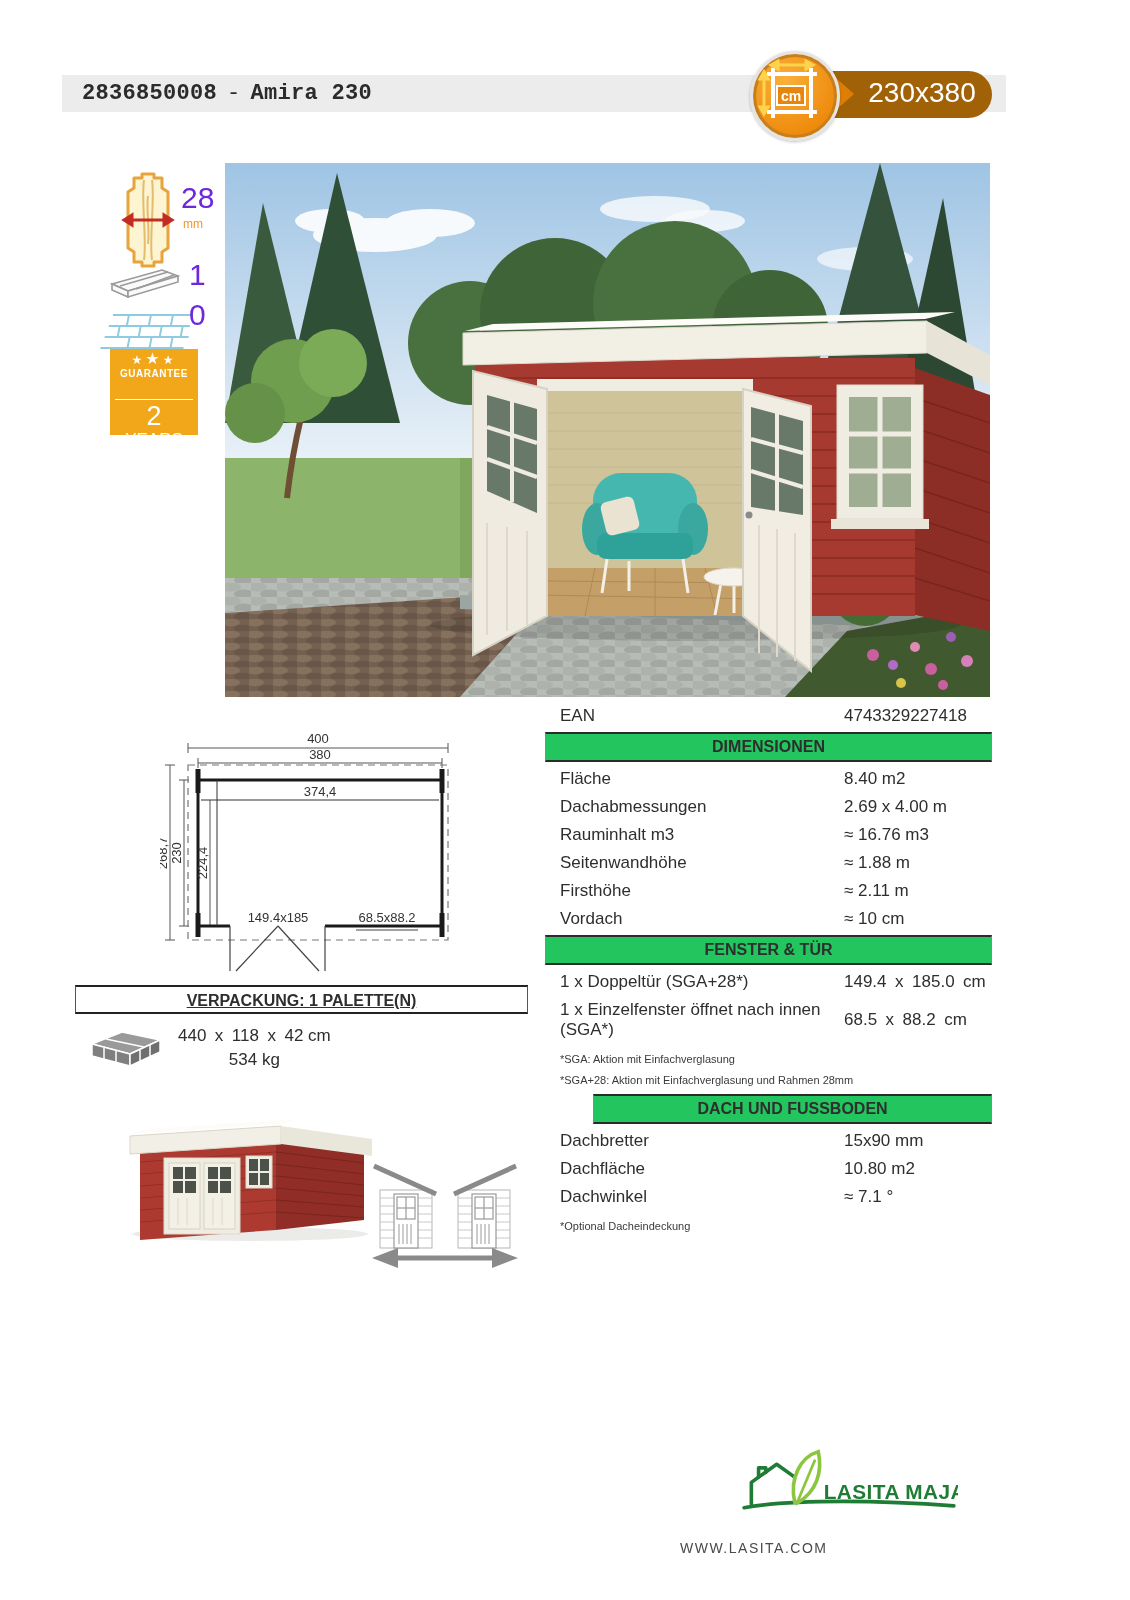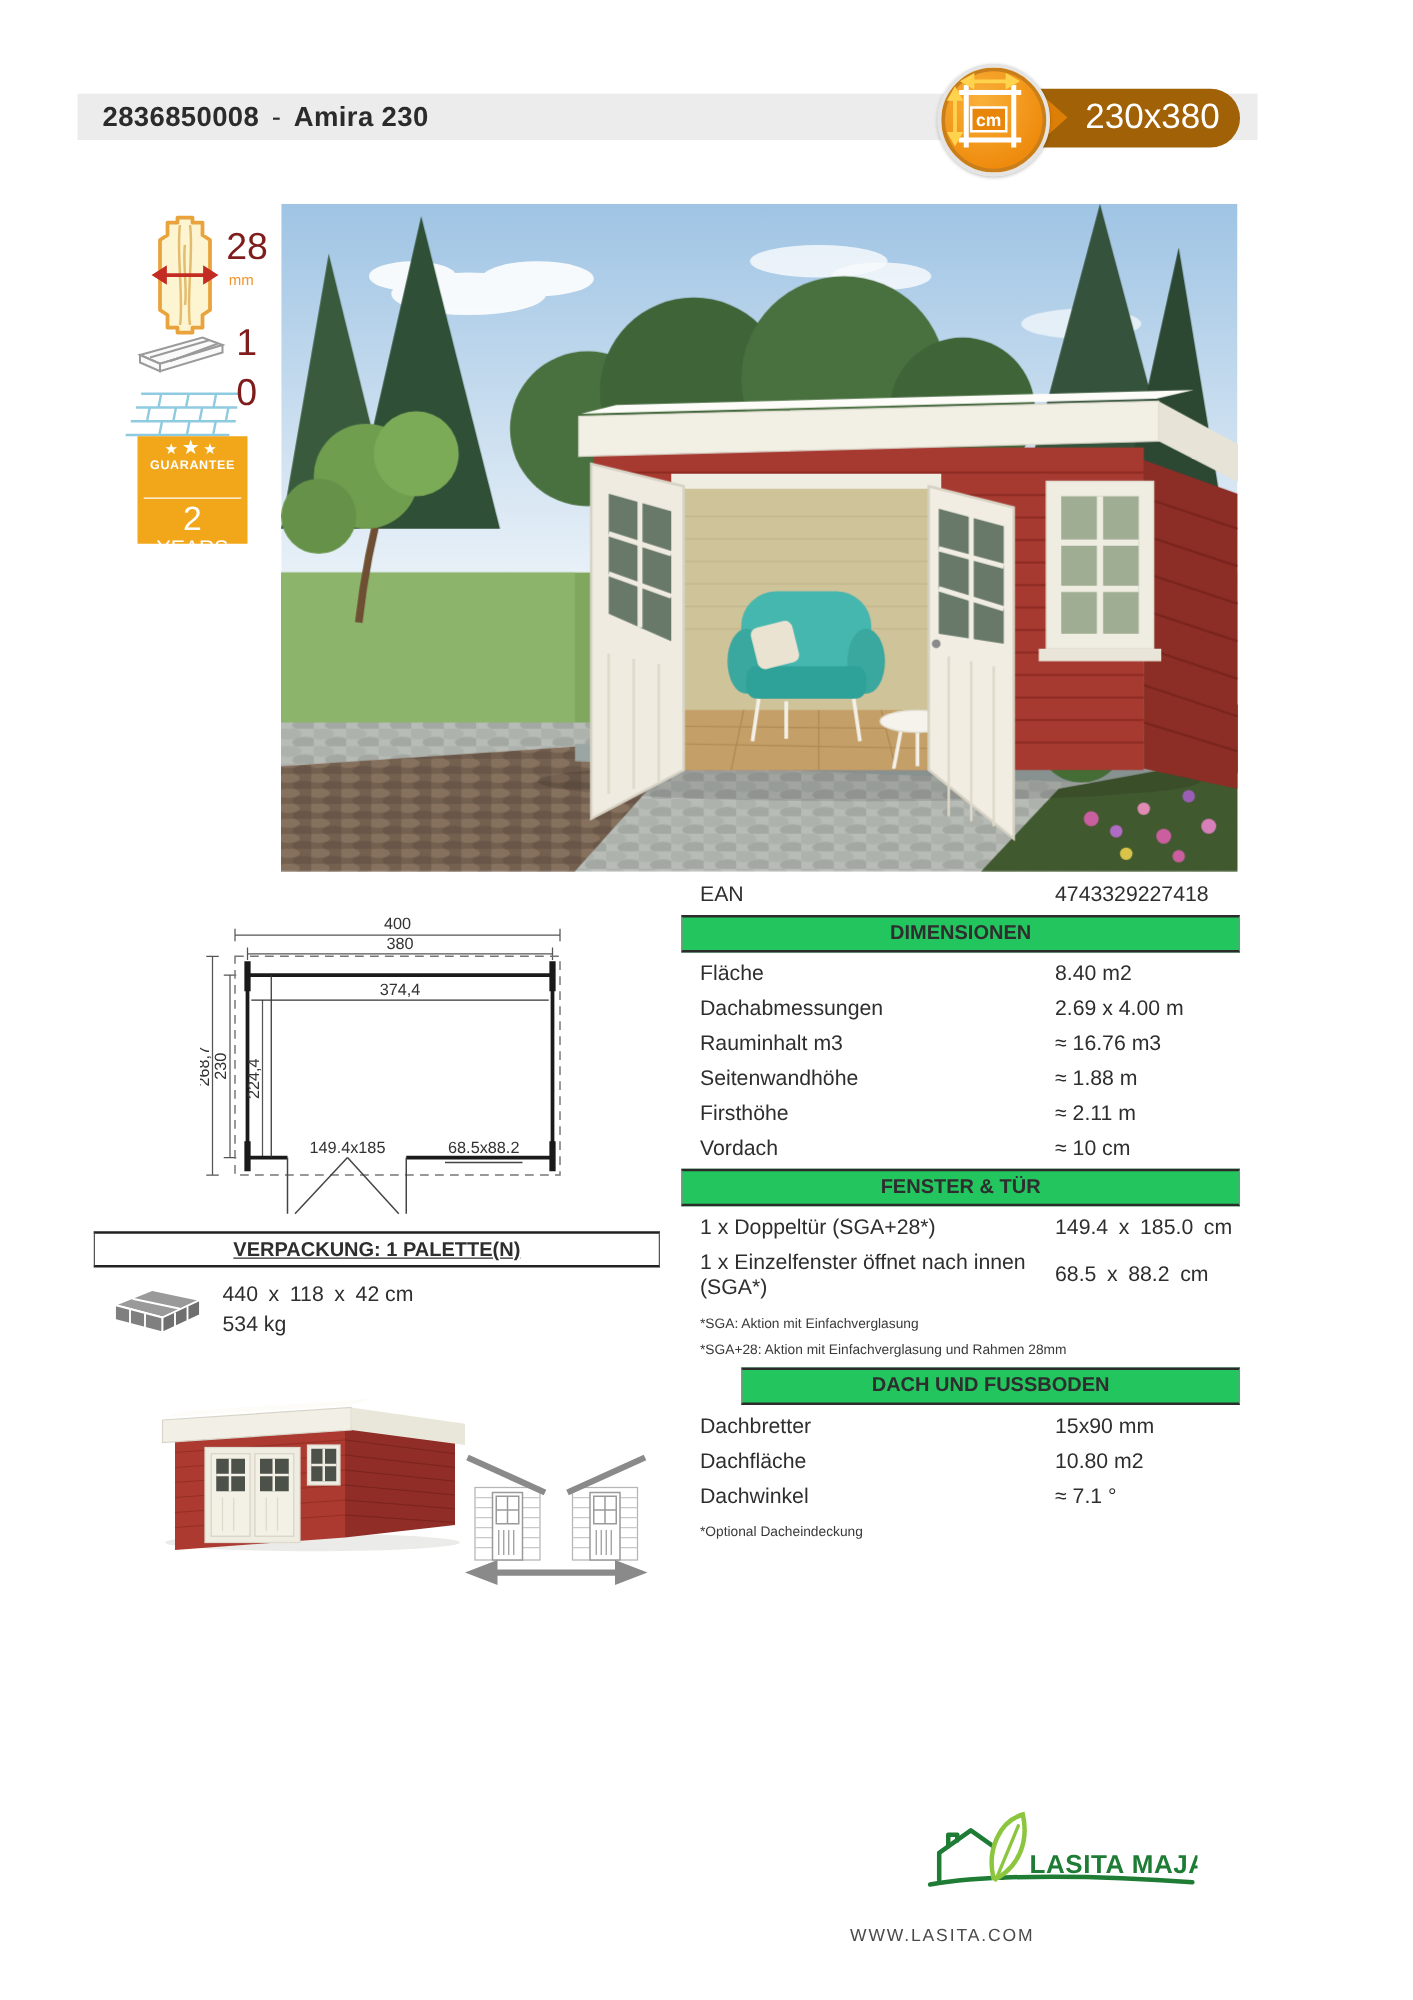--- a/index.html
+++ b/index.html
@@ -1,29 +1,29 @@
 <!DOCTYPE html>
 <html><head>
 <meta charset="utf-8">
 <style>
   html,body{margin:0;padding:0;background:#ffffff;}
   body{width:1130px;height:1600px;position:relative;font-family:"Liberation Sans",sans-serif;color:#2e2e2e;overflow:hidden;}
   .abs{position:absolute;}
 
   
   #header-bar{left:62px;top:75px;width:944px;height:37px;background:#ececec;}
-  #header-title{padding-left:20px;line-height:37px;font-size:22px;font-weight:600;color:#2b2b2b;letter-spacing:.3px;}
+  #header-title{padding-left:20px;line-height:37px;font-size:22px;font-weight:600;color:#2b2b2b;letter-spacing:.3px;font-family:Liberation Mono, monospace;}
   #header-title .sep{padding:0 10px;font-weight:500;}
   #size-badge-pill{left:804px;top:71px;width:188px;height:47px;background:#a16207;border-radius:8px 24px 24px 8px;z-index:2;}
   #size-badge-pill .notch{position:absolute;left:32px;top:7px;width:0;height:0;border-top:16px solid transparent;border-bottom:16px solid transparent;border-left:18px solid #dd7f07;}
   #size-badge-text{position:absolute;left:58px;top:6px;width:120px;text-align:center;font-size:28px;color:#fff;font-weight:500;}
   #size-badge-circle{left:750px;top:51px;width:84px;height:84px;border-radius:50%;background:radial-gradient(circle at 38% 32%,#f9b03a,#ee8a0c 72%);border:3px solid #e4e4e4;box-shadow:inset 0 0 0 3px #c87f1b, 0 1px 3px rgba(0,0,0,.25);z-index:3;}
 
   
-  .orange-num{color:#7f1d1d;font-size:30px;line-height:1;}
+  .orange-num{color:#6d28d9;font-size:30px;line-height:1;}
   #wall-thickness-value{left:181px;top:183px;}
   #wall-thickness-unit{left:183px;top:217px;color:#f0962e;font-size:12px;font-weight:normal;}
   #pallet-count{left:189px;top:260px;}
   #shingle-count{left:189px;top:300px;}
   #guarantee-box{left:110px;top:349px;width:88px;height:86px;background:#f2a71b;color:#fff;text-align:center;}
   #guarantee-box .stars{font-size:12px;letter-spacing:3px;line-height:16px;padding-top:2px;}
   #guarantee-box .stars .big{font-size:16px;}
   #guarantee-box .g-label{font-size:10px;font-weight:bold;letter-spacing:.5px;border-bottom:1px solid #fff;margin:0 5px;padding-bottom:20px;}
   #guarantee-box .g-value{font-size:27px;line-height:30px;padding-top:1px;}
   #guarantee-box .g-unit{font-size:17px;line-height:18px;}
@@ -31,21 +31,21 @@
   
   #spec-col{left:545px;top:702px;width:447px;}
   .spec-row{display:grid;grid-template-columns:1fr 148px;align-items:center;padding:4px 0;}
   .spec-label{padding-left:15px;font-size:17px;}
   .spec-value{font-size:17px;}
   .sec-header{margin-top:2px;margin-bottom:3px;border-top:2px solid #2b2b2b;border-bottom:2px solid #2b2b2b;border-left:1px solid #8a8a8a;border-right:1px solid #8a8a8a;text-align:center;font-weight:bold;font-size:16px;line-height:26px;background:#22c55e;}
   .footnote{font-size:11px;color:#3a3a3a;margin:9px 0 2px 15px;}
 
   
   #pack-header{left:75px;top:985px;width:453px;height:29px;border:1px solid #555;border-top:2px solid #222;border-bottom:2px solid #222;text-align:center;font-weight:bold;font-size:16px;line-height:27px;box-sizing:border-box;text-decoration:underline;}
-  #pack-dims{left:178px;top:1024px;font-size:17px;line-height:24px;}
+  #pack-dims{left:178px;top:1024px;font-size:17px;line-height:24px;text-align:center;}
 
   
   #footer-site{left:680px;top:1540px;width:300px;text-align:left;font-size:14px;letter-spacing:1.5px;color:#4a4a4a;}
 
   svg text{font-family:"Liberation Sans",sans-serif;}
 </style>
 </head>
 <body>
 
 <div id="header-bar" class="abs">

